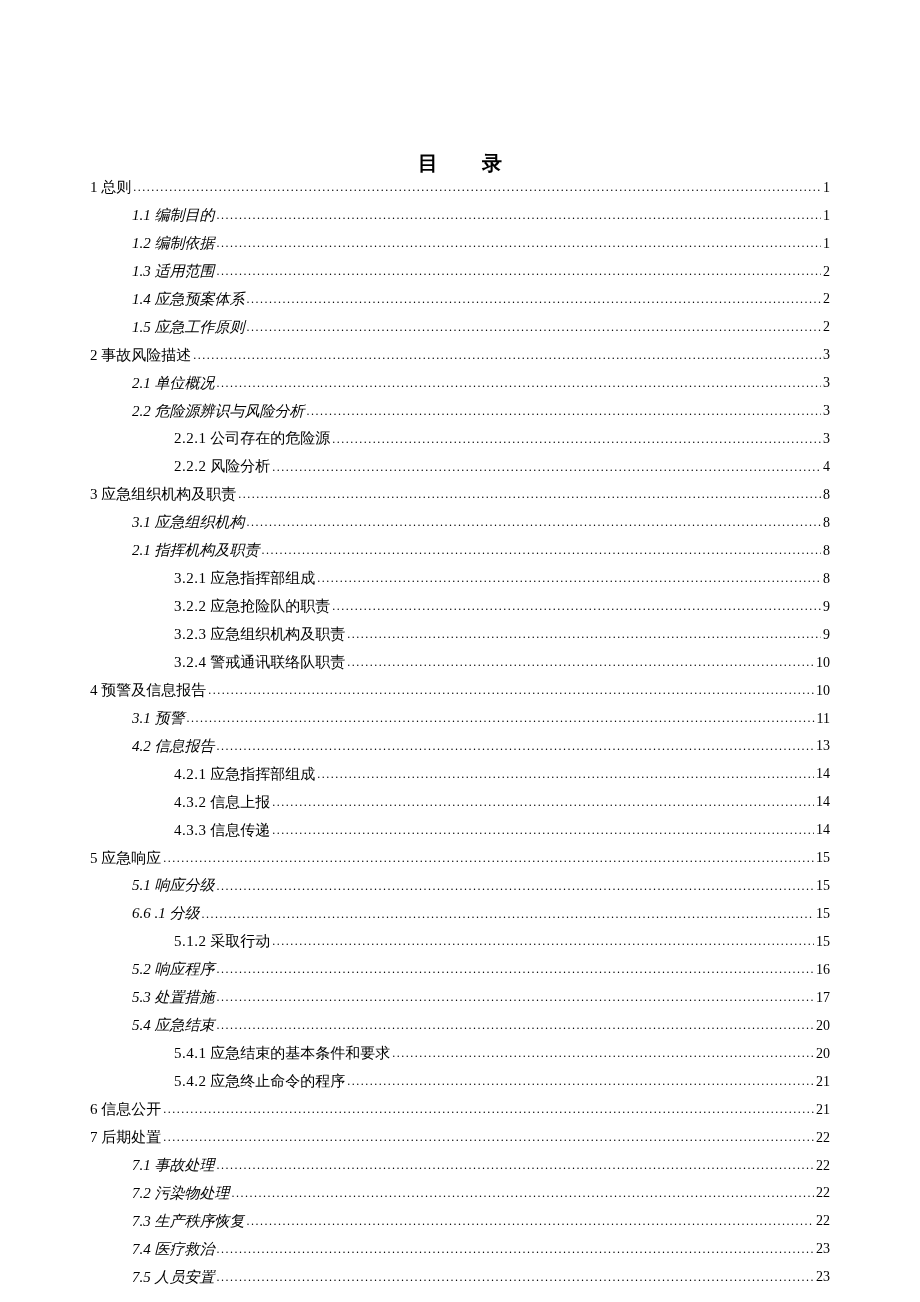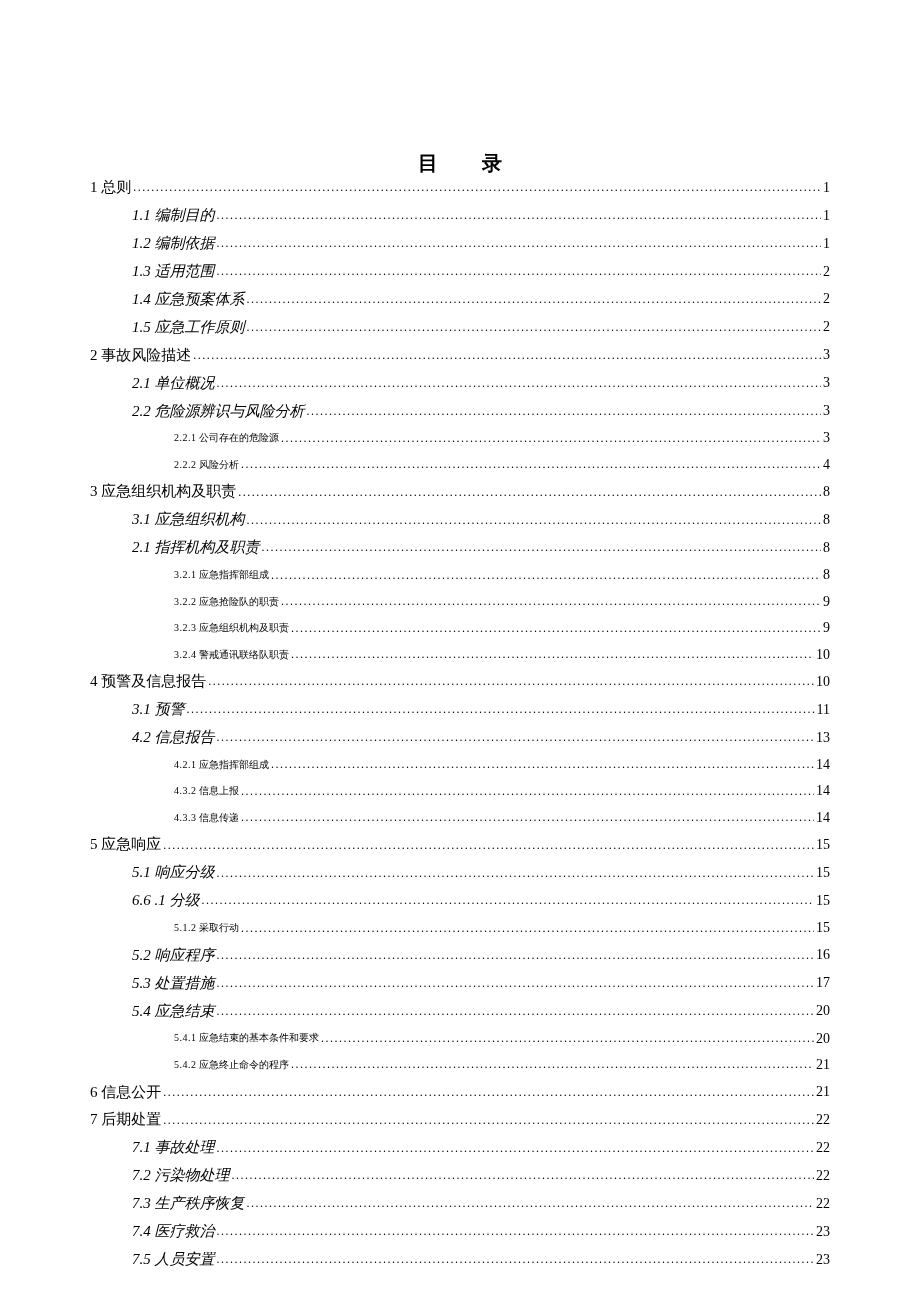--- a/index.html
+++ b/index.html
@@ -28,21 +28,21 @@
     }
     .toc-entry.level-1 { padding-left: 0; }
     .toc-entry.level-2 { padding-left: 42px; }
     .toc-entry.level-3 { padding-left: 84px; }
     .toc-label {
       white-space: nowrap;
       font-family: "SimSun", serif;
     }
     .level-1 .toc-label { font-size: 15px; }
     .level-2 .toc-label { font-size: 15px; font-style: italic; }
-    .level-3 .toc-label { font-size: 10px; }
+    .level-3 .toc-label { font-size: 15px; }
     .num-l3 { letter-spacing: 0.5px; }
     .toc-leader {
       flex: 1 1 auto;
       overflow: hidden;
       white-space: nowrap;
       letter-spacing: 1.5px;
       color: #000;
       margin: 0 2px;
       font-size: 12px;
     }

